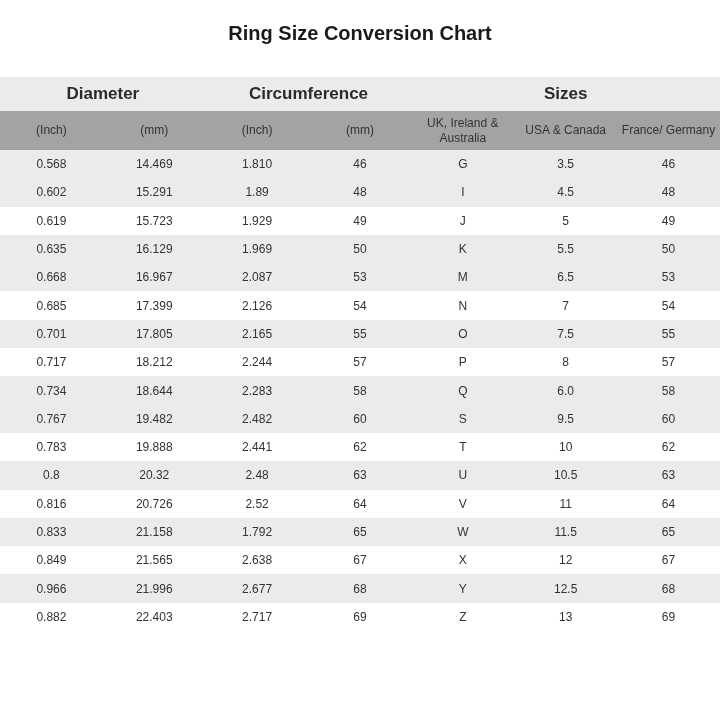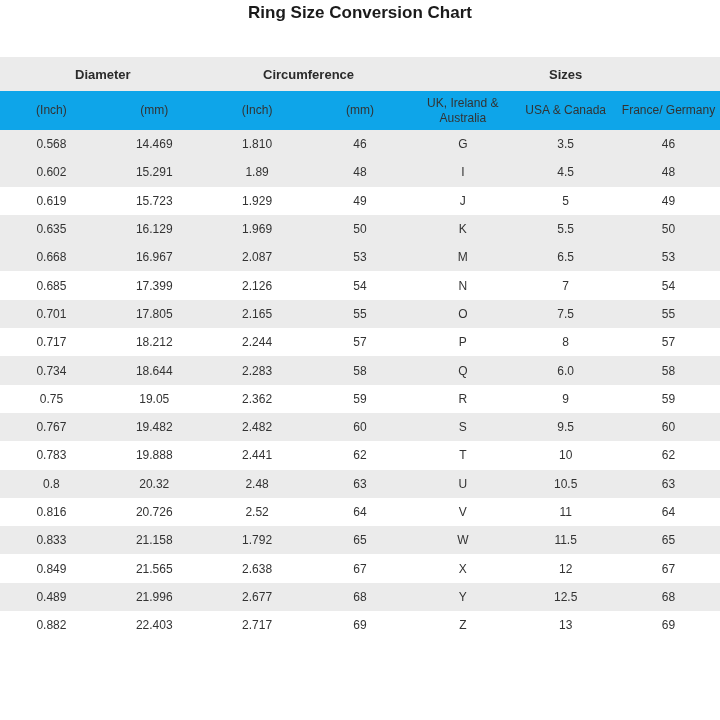--- a/index.html
+++ b/index.html
@@ -8,22 +8,22 @@
     padding: 0;
     width: 720px;
     height: 720px;
     background: #ffffff;
     font-family: "Liberation Sans", sans-serif;
     color: #333333;
     overflow: hidden;
   }
   h1.page-title {
     margin: 0;
-    padding-top: 4px;
-    font-size: 17px;
+    padding-top: 24px;
+    font-size: 20px;
     line-height: 18px;
     font-weight: bold;
     text-align: center;
     color: #1a1a1a;
   }
   table.ring-table {
     margin-top: 35px;
     width: 720px;
     border-collapse: collapse;
     table-layout: fixed;
@@ -34,25 +34,25 @@
     text-align: center;
     vertical-align: middle;
     font-weight: normal;
   }
   tr.group-header-row {
     background: #ebebeb;
     height: 34px;
   }
   tr.group-header-row th {
     font-weight: bold;
-    font-size: 13px;
+    font-size: 17px;
     color: #2b2b2b;
   }
   tr.column-header-row {
-    background: #0ea5e9;
+    background: #a3a3a3;
     height: 39px;
   }
   tr.column-header-row th {
     font-size: 12px;
     line-height: 15px;
     color: #333333;
   }
   tbody tr {
     height: 28.3px;
     background: #ffffff;
@@ -162,29 +162,20 @@
       </tr>
       <tr class="alt">
         <td>0.734</td>
         <td>18.644</td>
         <td>2.283</td>
         <td>58</td>
         <td>Q</td>
         <td>6.0</td>
         <td>58</td>
       </tr>
-      <tr>
-        <td>0.75</td>
-        <td>19.05</td>
-        <td>2.362</td>
-        <td>59</td>
-        <td>R</td>
-        <td>9</td>
-        <td>59</td>
-      </tr>
       <tr class="alt">
         <td>0.767</td>
         <td>19.482</td>
         <td>2.482</td>
         <td>60</td>
         <td>S</td>
         <td>9.5</td>
         <td>60</td>
       </tr>
       <tr>
@@ -226,21 +217,21 @@
       <tr>
         <td>0.849</td>
         <td>21.565</td>
         <td>2.638</td>
         <td>67</td>
         <td>X</td>
         <td>12</td>
         <td>67</td>
       </tr>
       <tr class="alt">
-        <td>0.489</td>
+        <td>0.966</td>
         <td>21.996</td>
         <td>2.677</td>
         <td>68</td>
         <td>Y</td>
         <td>12.5</td>
         <td>68</td>
       </tr>
       <tr>
         <td>0.882</td>
         <td>22.403</td>

